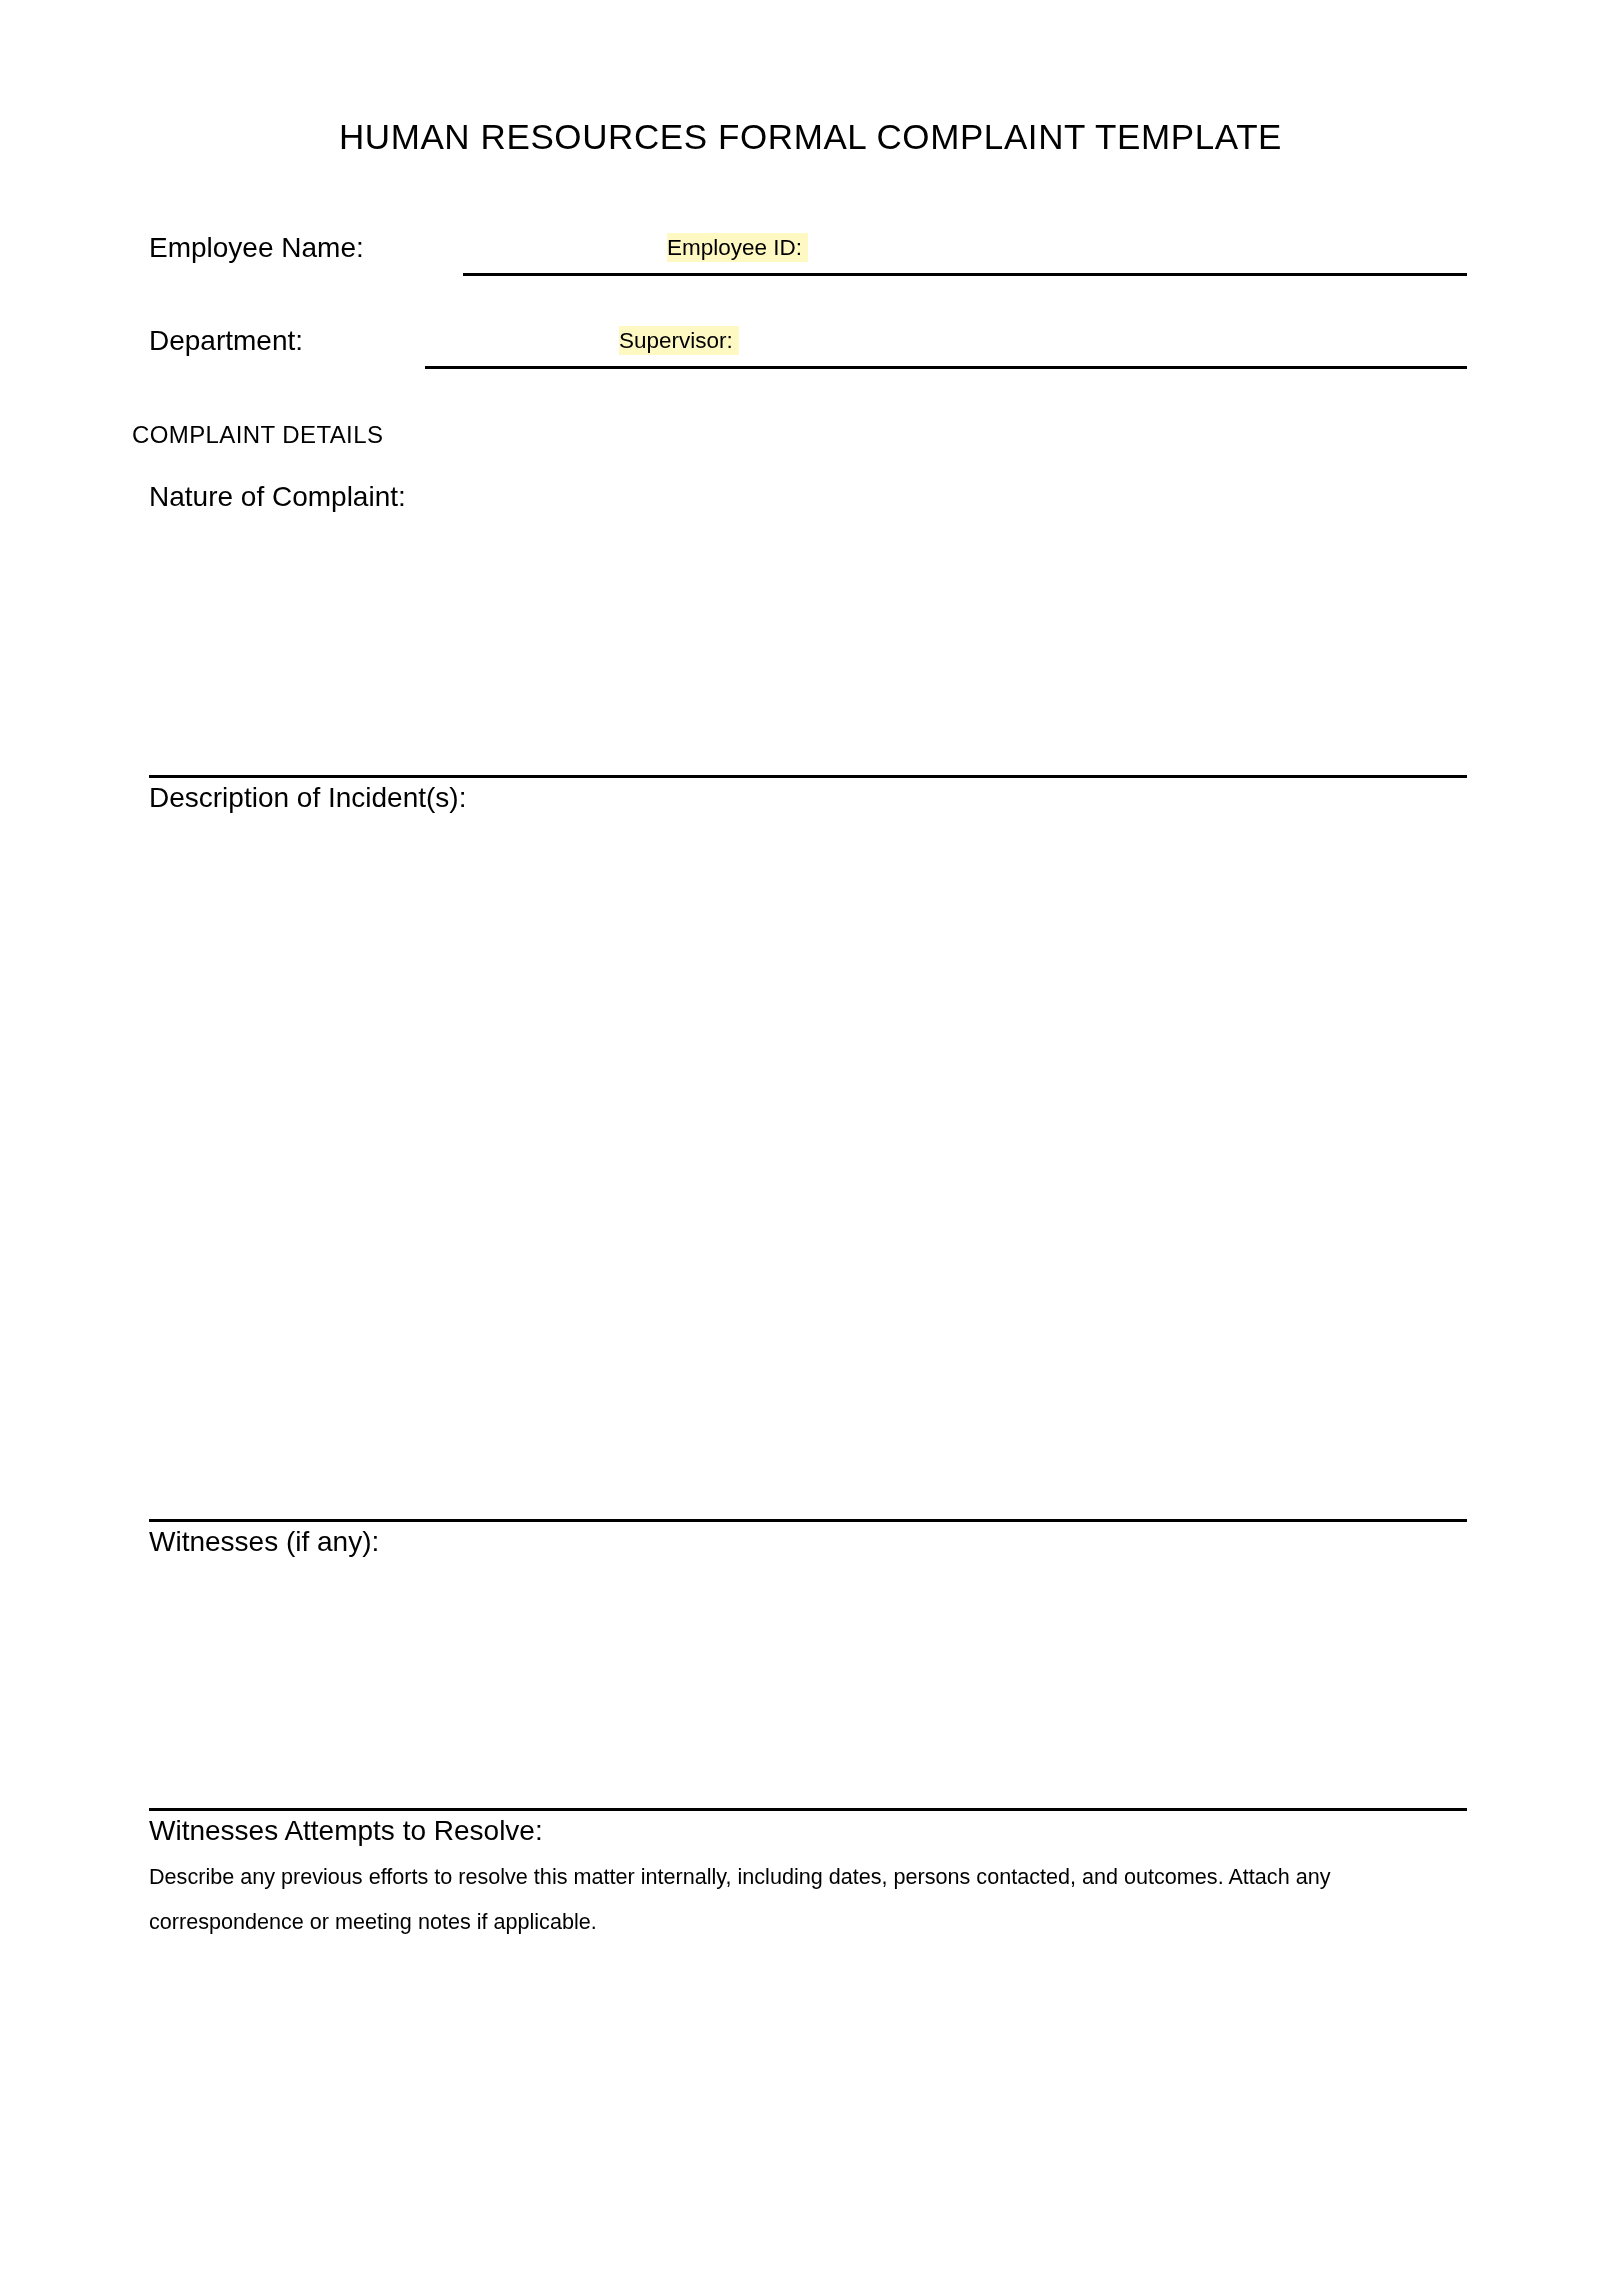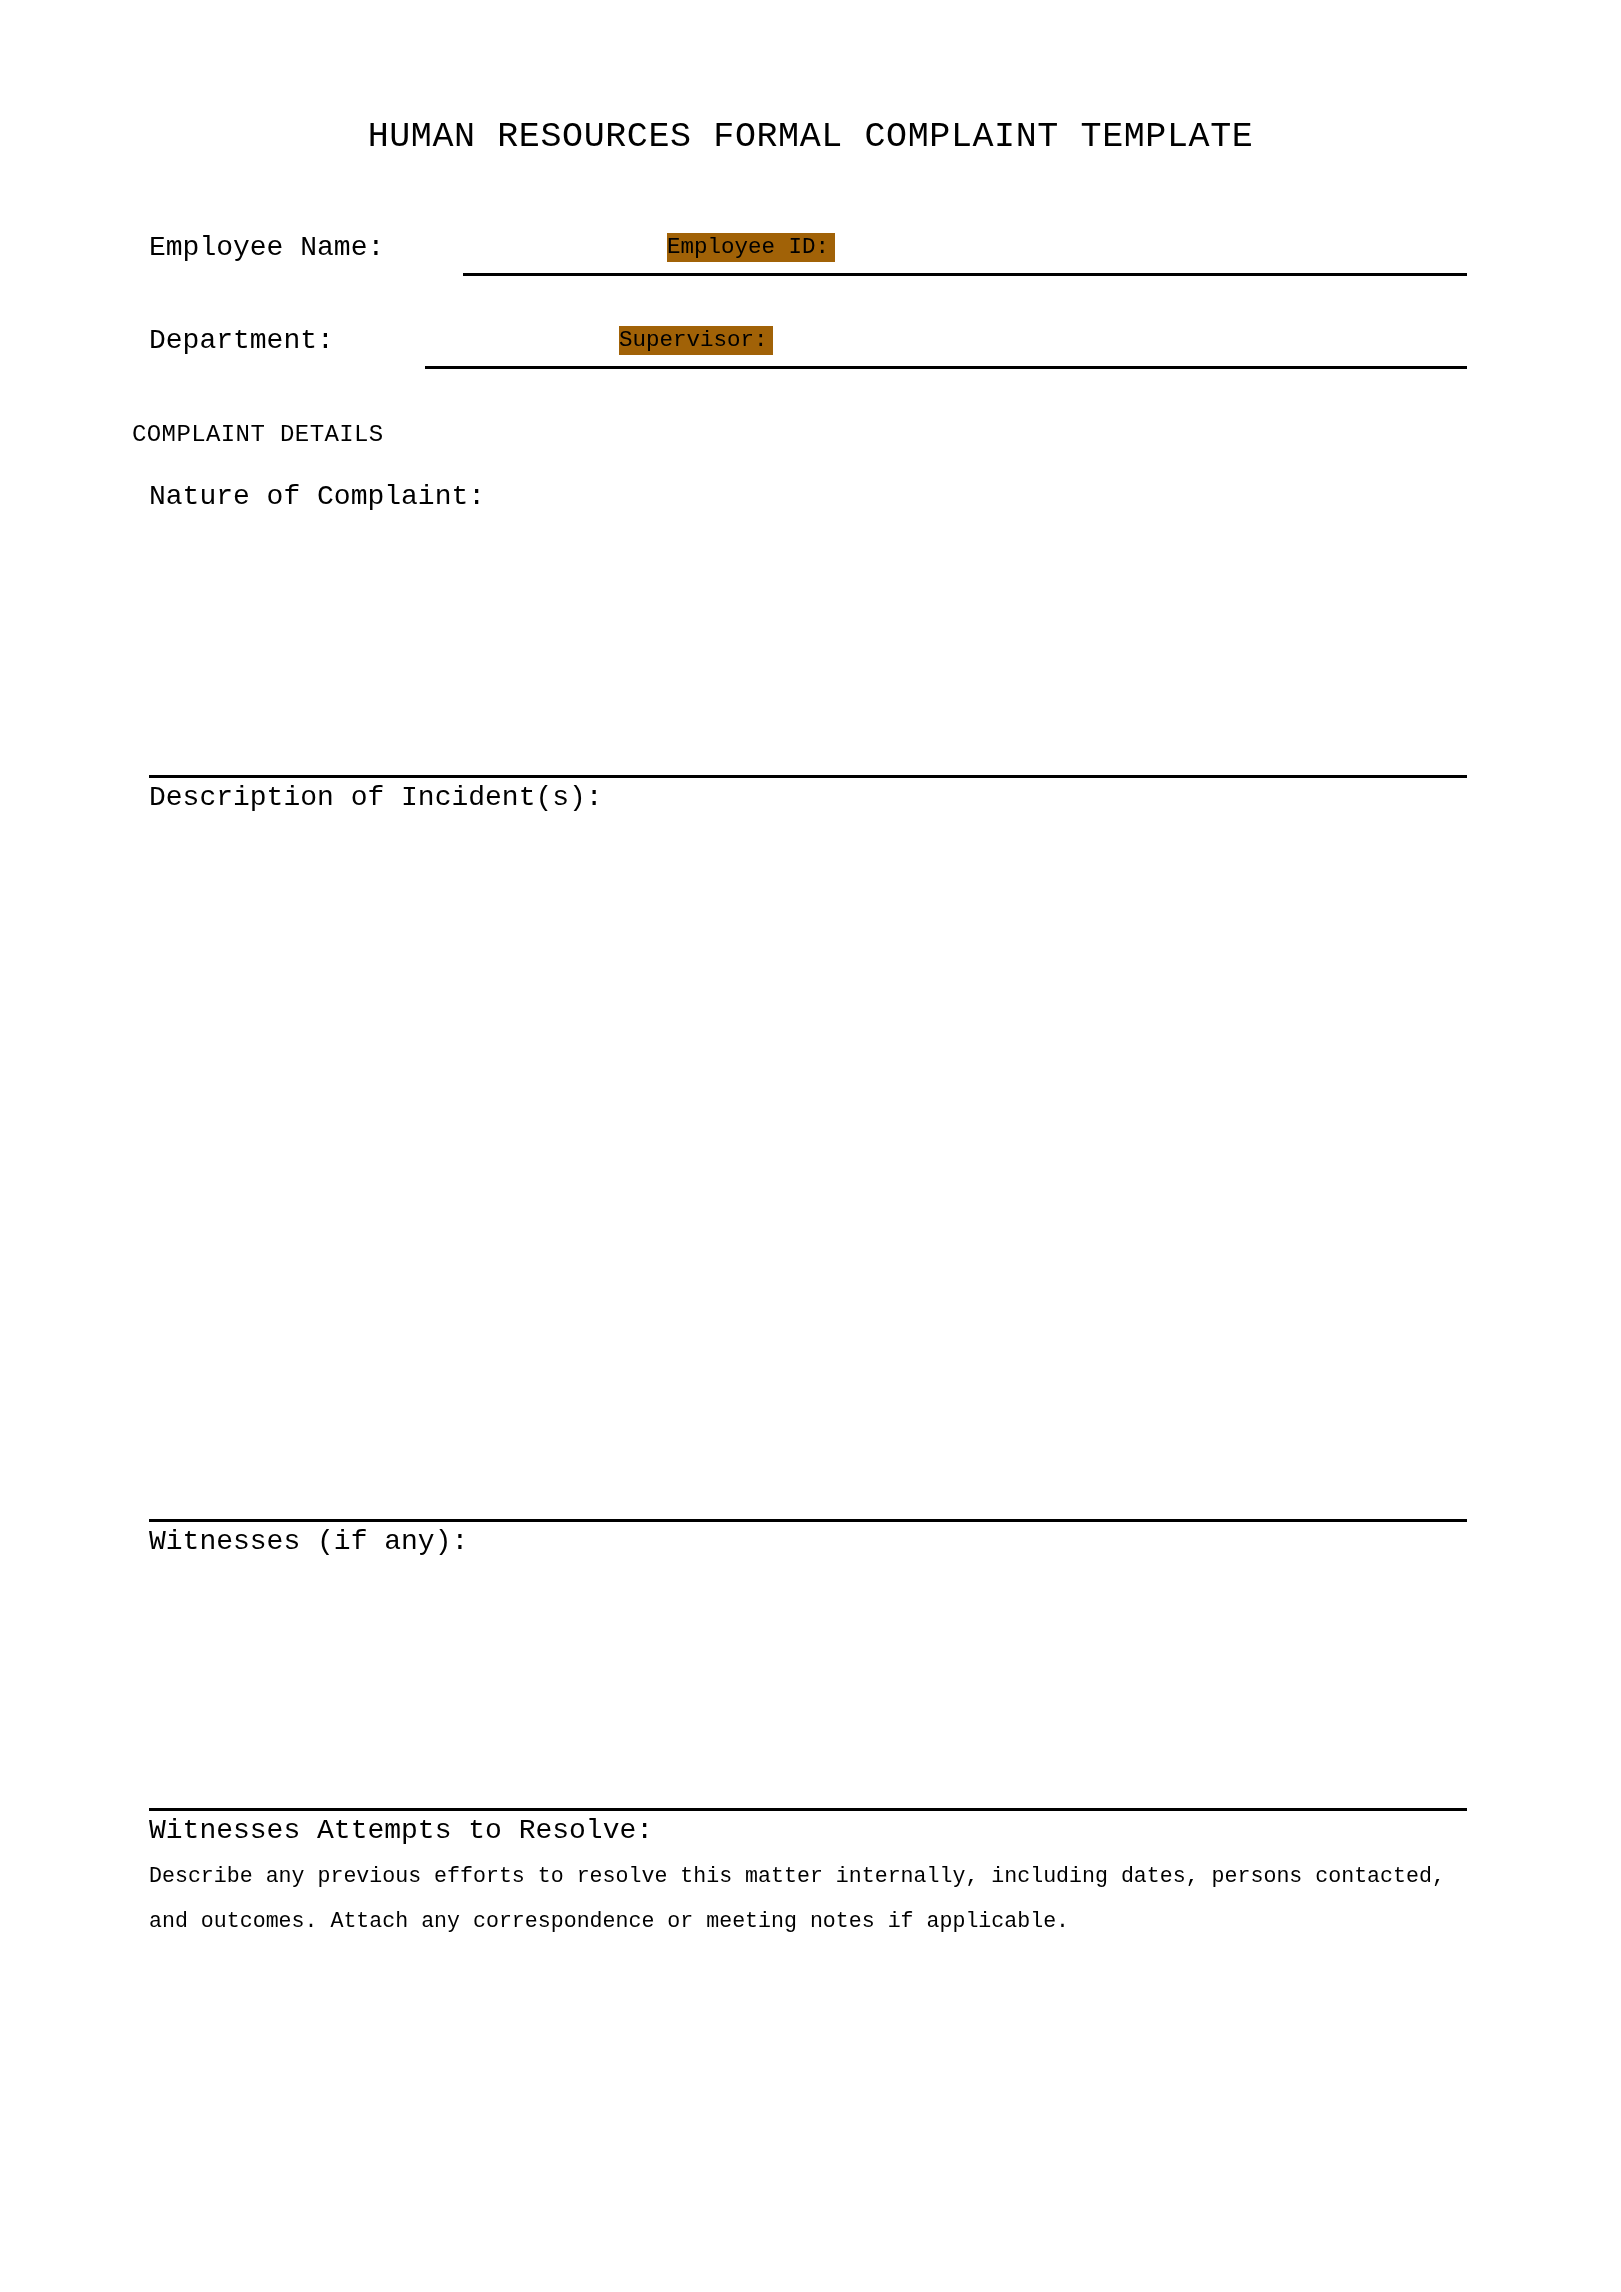--- a/index.html
+++ b/index.html
@@ -9,21 +9,21 @@
     background: #ffffff;
   }
 
   .page {
     position: relative;
     width: 1621px;
     height: 2293px;
     background: #ffffff;
     margin: 0 auto;
     overflow: hidden;
-    font-family: Liberation Mono, monospace;
+    font-family: Liberation Sans, sans-serif;
     color: #000000;
   }
 
   
   .doc-title {
     position: absolute;
     left: 0;
     right: 0;
     top: 116px;
     text-align: center;
@@ -50,21 +50,21 @@
     line-height: 29px;
     white-space: nowrap;
   }
 
   .field-row .label-mid {
     position: absolute;
     top: 0;
     font-size: 22.5px;
     line-height: 29px;
     white-space: nowrap;
-    background: #a16207;
+    background: #fef9c3;
     padding-right: 5.9px;
     z-index: 2;
   }
 
   .field-row .fill-rule {
     position: absolute;
     bottom: 0;
     right: 0;
     height: 2.9px;
     background: #000000;

